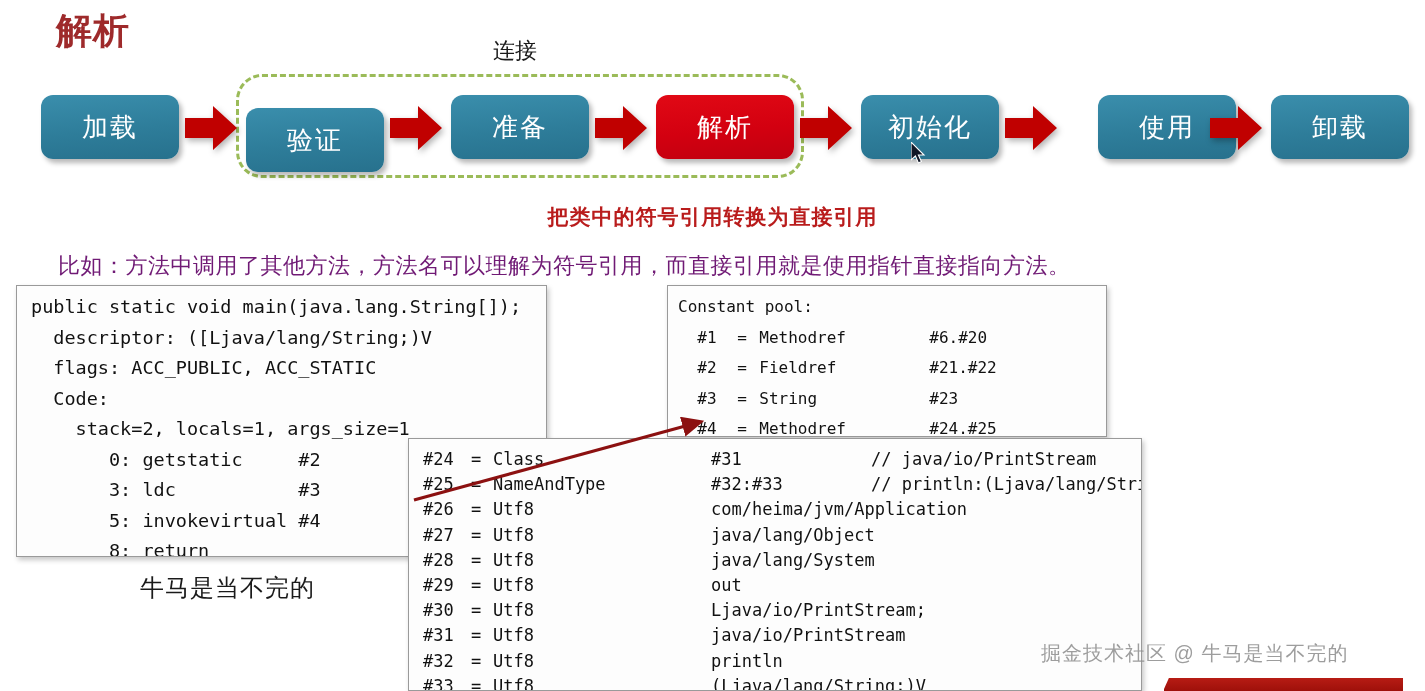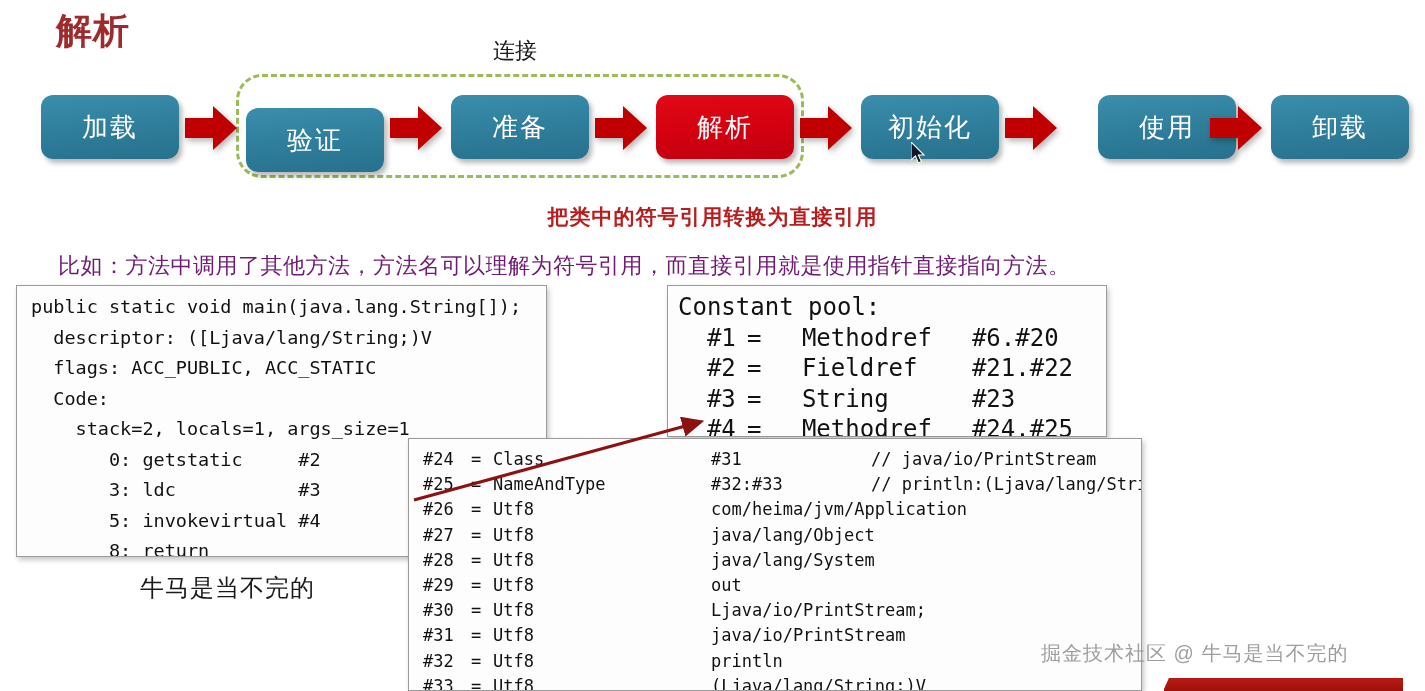--- a/index.html
+++ b/index.html
@@ -136,41 +136,41 @@
     font-size: 18.5px;
     line-height: 30.5px;
     padding: 6px 0 0 14px;
     box-sizing: border-box;
   }
   #constantpool-panel {
     left: 667px;
     top: 285px;
     width: 440px;
     height: 152px;
-    font-size: 24px;
+    font-size: 16px;
     line-height: 30.5px;
     padding: 6px 8px 0 10px;
     box-sizing: border-box;
   }
   #cp-detail-panel {
     left: 408px;
     top: 438px;
     width: 734px;
     height: 253px;
     font-size: 17px;
     line-height: 25.2px;
     padding: 8px 0 0 14px;
     box-sizing: border-box;
     z-index: 6;
   }
 
   .cp-row { display: block; }
   .cp-idx   { display: inline-block; width: 40px; }
   .cp-eq    { display: inline-block; width: 22px; }
-  .cp-kind  { display: inline-block; width: 170px; margin-left: 33px; }
+  .cp-kind  { display: inline-block; width: 170px; }
   .cp-ref   { display: inline-block; width: 172px; }
 
   .cpx-idx  { display: inline-block; width: 48px; }
   .cpx-eq   { display: inline-block; width: 22px; }
   .cpx-kind { display: inline-block; width: 218px; }
   .cpx-ref  { display: inline-block; width: 160px; }
   .cpx-cmt  { display: inline-block; }
 
   
   .connector-layer {

